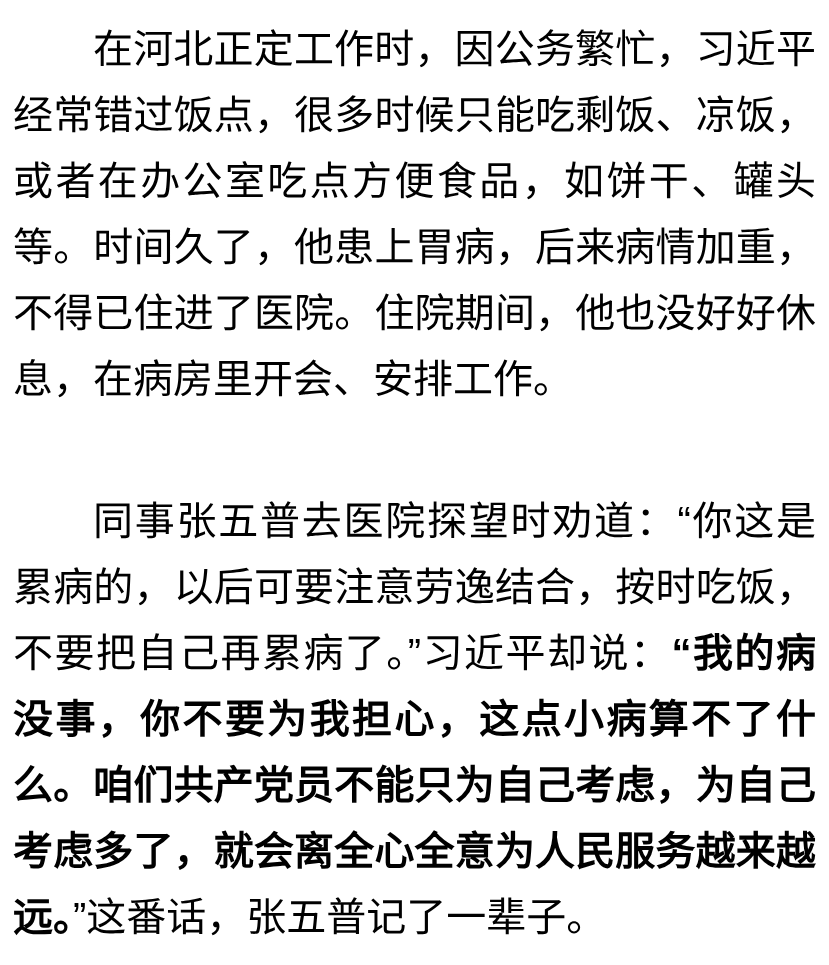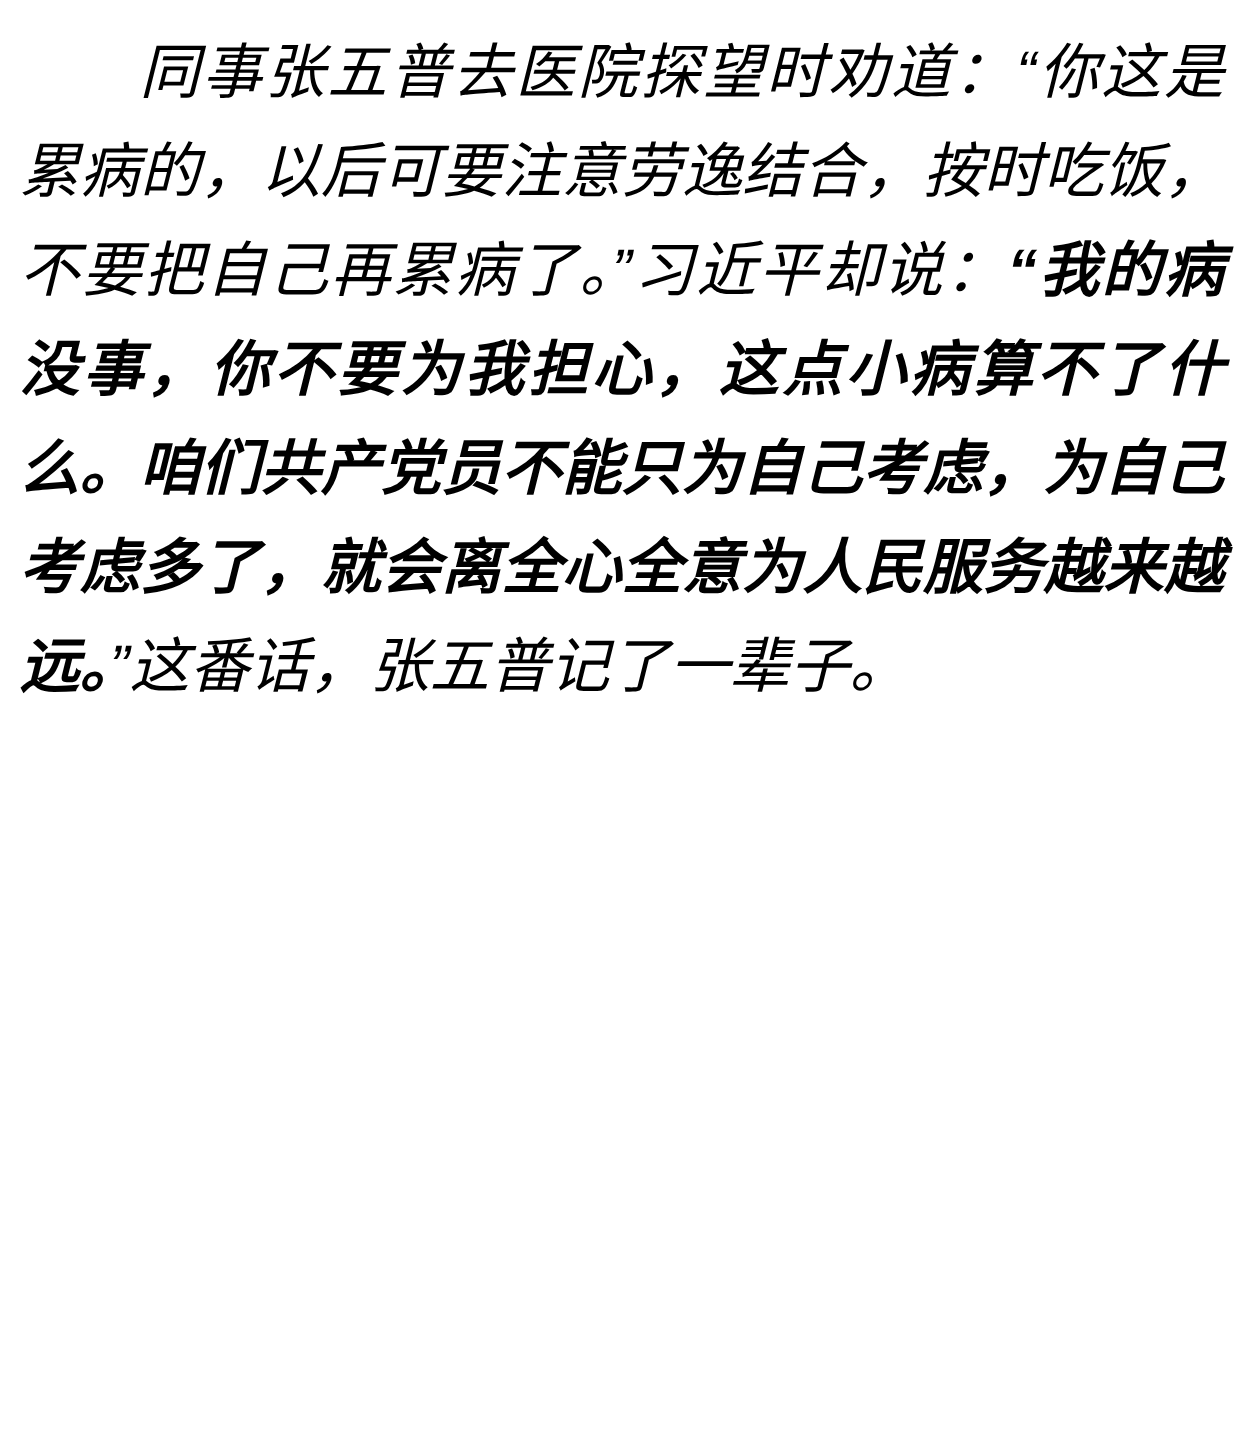--- a/index.html
+++ b/index.html
@@ -25,24 +25,24 @@
     line-height: 66px;
     font-weight: 400;
     color: #000000;
     text-align: justify;
     text-indent: 2em;
     letter-spacing: 0;
     word-break: break-all;
   }
   .para:last-child {
     margin-bottom: 0;
-    font-style: italic;
   }
   .bold-quote {
     font-weight: 700;
   }
 </style>
 </head>
 <body>
 
 <div class="article">
+  <p class="para">在河北正定工作时，因公务繁忙，习近平经常错过饭点，很多时候只能吃剩饭、凉饭，或者在办公室吃点方便食品，如饼干、罐头等。时间久了，他患上胃病，后来病情加重，不得已住进了医院。住院期间，他也没好好休息，在病房里开会、安排工作。</p>
   <p class="para"><span>同事张五普去医院探望时劝道：“你这是累病的，以后可要注意劳逸结合，按时吃饭，不要把自己再累病了。”习近平却说：</span><span class="bold-quote">“我的病没事，你不要为我担心，这点小病算不了什么。咱们共产党员不能只为自己考虑，为自己考虑多了，就会离全心全意为人民服务越来越远。</span><span>”这番话，张五普记了一辈子。</span></p>
 </div>
 
 </body></html>

